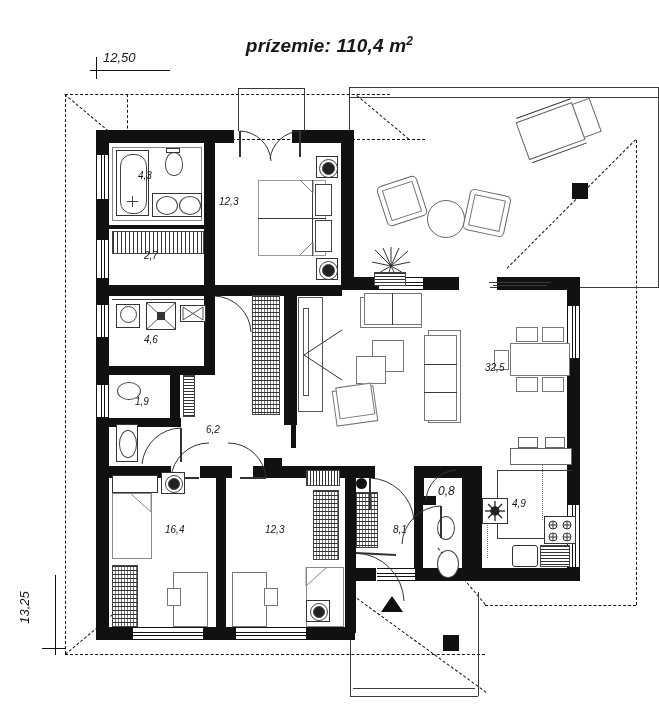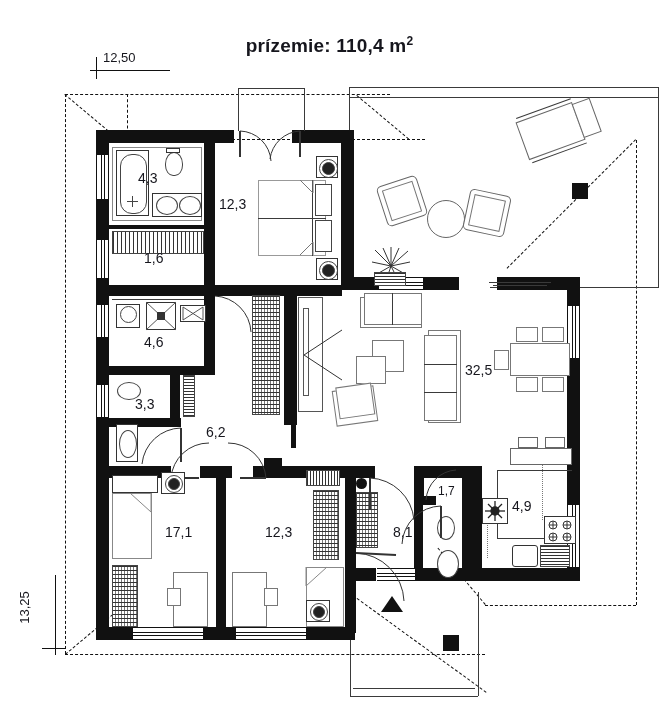--- a/index.html
+++ b/index.html
@@ -2,21 +2,21 @@
 <html><head>
 <meta charset="utf-8">
 <title>Floor plan</title>
 <style>
   html,body{margin:0;padding:0;background:#ffffff;}
   body{
     width:659px;height:726px;overflow:hidden;
     font-family:"Liberation Sans","DejaVu Sans",sans-serif;
     color:#1a1a2e;
   }
-  #root{position:relative;width:585px;height:726px;}
+  #root{position:relative;width:585px;height:726px;font-style:italic;}
 
   
   .title{
     position:absolute;left:0;top:34px;width:659px;text-align:center;
     font-size:19px;font-weight:bold;letter-spacing:.2px;color:#16161d;
   }
   .title sup{font-size:12px;vertical-align:super;}
   .dim-top-label{
     position:absolute;left:103px;top:50px;font-size:13px;color:#16161d;
   }
@@ -46,21 +46,21 @@
   .win-v::before{left:33%;}
   .win-v::after{left:66%;}
   .win-h{position:absolute;background:#fff;box-sizing:border-box;
          border-top:1px solid #111;border-bottom:1px solid #111;}
   .win-h::before,.win-h::after{content:"";position:absolute;left:0;right:0;height:0;border-top:1px solid #111;}
   .win-h::before{top:33%;}
   .win-h::after{top:66%;}
 
   
   .area{
-    position:absolute;font-size:14px;color:#16161d;white-space:nowrap;
+    position:absolute;font-size:10px;color:#16161d;white-space:nowrap;
     font-family:"Liberation Sans","DejaVu Sans",sans-serif;
   }
   .area.sm{font-size:12px;}
 
   
   .hatch-v{
     position:absolute;background:#fff;border:1px solid #444;box-sizing:border-box;
     background-image:repeating-linear-gradient(to bottom,#333 0 1px,transparent 1px 4px),
                      repeating-linear-gradient(to right,transparent 0 2px,#777 2px 3px);
   }
@@ -200,21 +200,21 @@
 
   <div class="oval" style="left:165px;top:152px;width:16px;height:22px;border-radius:50% 50% 45% 45%;"></div>
   <div class="thin2" style="left:166px;top:148px;width:14px;height:5px;"></div>
 
   <div class="thin2" style="left:152px;top:193px;width:50px;height:24px;"></div>
   <div class="oval" style="left:156px;top:196px;width:20px;height:17px;"></div>
   <div class="oval" style="left:179px;top:196px;width:20px;height:17px;"></div>
   <div class="area" style="left:138px;top:170px;">4,3</div>
 
   <div class="hatch-h" style="left:112px;top:231px;width:92px;height:23px;"></div>
-  <div class="area" style="left:144px;top:250px;">1,6</div>
+  <div class="area" style="left:144px;top:250px;">2,7</div>
 
   <div class="thin" style="left:258px;top:180px;width:68px;height:76px;border:1px solid #999;"></div>
   <div class="solid-h" style="left:258px;top:218px;width:68px;"></div>
   <div class="solid-v" style="left:312px;top:180px;height:76px;"></div>
   <div class="thin" style="left:315px;top:184px;width:17px;height:32px;border:1px solid #444;"></div>
   <div class="thin" style="left:315px;top:220px;width:17px;height:32px;border:1px solid #444;"></div>
   <svg style="left:300px;top:180px;width:14px;height:14px;">
     <polyline points="0,0 13,13 13,0" fill="none" stroke="#777" stroke-width="1"></polyline>
   </svg>
   <svg style="left:300px;top:242px;width:14px;height:14px;">
@@ -251,21 +251,21 @@
   </svg>
   <div class="thin2" style="left:180px;top:305px;width:26px;height:17px;"></div>
   <svg style="left:183px;top:307px;width:20px;height:13px;">
     <polygon points="0,0 20,13 20,0 0,13" fill="none" stroke="#555" stroke-width="1"></polygon>
   </svg>
   <div class="area" style="left:144px;top:334px;">4,6</div>
 
   <div class="oval" style="left:117px;top:382px;width:22px;height:16px;"></div>
   <div class="thin2" style="left:116px;top:424px;width:22px;height:38px;"></div>
   <div class="oval" style="left:119px;top:430px;width:16px;height:26px;"></div>
-  <div class="area" style="left:135px;top:396px;">3,3</div>
+  <div class="area" style="left:135px;top:396px;">1,9</div>
 
   <div class="stripes-h" style="left:183px;top:375px;width:12px;height:42px;"></div>
 
   <svg style="left:215px;top:296px;width:40px;height:40px;">
     <path d="M0,0 A38,38 0 0 1 36,36" fill="none" stroke="#333" stroke-width="1" transform="translate(0,0)"></path>
   </svg>
   <svg style="left:140px;top:428px;width:42px;height:40px;">
     <path d="M41,0 A40,40 0 0 0 2,36" fill="none" stroke="#333" stroke-width="1"></path>
     <line x1="41" y1="0" x2="41" y2="34" stroke="#333" stroke-width="2"></line>
   </svg>
@@ -305,21 +305,21 @@
     <div class="thin" style="left:0;top:0;width:42px;height:36px;border:1px solid #777;"></div>
     <div class="thin nofill" style="left:4px;top:-3px;width:36px;height:32px;border:1px solid #777;background:#fff;"></div>
   </div>
 
   <div class="thin" style="left:510px;top:343px;width:60px;height:33px;border:1px solid #777;"></div>
   <div class="thin" style="left:516px;top:327px;width:22px;height:15px;border:1px solid #777;"></div>
   <div class="thin" style="left:542px;top:327px;width:22px;height:15px;border:1px solid #777;"></div>
   <div class="thin" style="left:516px;top:377px;width:22px;height:15px;border:1px solid #777;"></div>
   <div class="thin" style="left:542px;top:377px;width:22px;height:15px;border:1px solid #777;"></div>
   <div class="thin" style="left:494px;top:350px;width:15px;height:20px;border:1px solid #777;"></div>
-  <div class="area" style="left:465px;top:362px;">32,5</div>
+  <div class="area" style="left:485px;top:362px;">32,5</div>
 
   <svg style="left:371px;top:248px;width:40px;height:32px;">
     <g stroke="#333" stroke-width="1" fill="none">
       <line x1="20" y1="18" x2="4" y2="2"></line>
       <line x1="20" y1="18" x2="12" y2="0"></line>
       <line x1="20" y1="18" x2="20" y2="-1"></line>
       <line x1="20" y1="18" x2="28" y2="0"></line>
       <line x1="20" y1="18" x2="37" y2="3"></line>
       <line x1="20" y1="18" x2="1" y2="14"></line>
       <line x1="20" y1="18" x2="39" y2="14"></line>
@@ -354,39 +354,39 @@
   <svg style="left:130px;top:493px;width:22px;height:20px;">
     <polyline points="0,0 21,19 21,0" fill="none" stroke="#888" stroke-width="1"></polyline>
   </svg>
   <div class="thin2" style="left:112px;top:475px;width:46px;height:18px;"></div>
   <div class="thin2" style="left:161px;top:472px;width:24px;height:22px;"></div>
   <div class="circ" style="left:168px;top:478px;width:10px;height:10px;background:#222;"></div>
   <div class="circ" style="left:165px;top:475px;width:16px;height:16px;background:transparent;"></div>
   <div class="hatch-v" style="left:112px;top:565px;width:26px;height:62px;"></div>
   <div class="thin" style="left:173px;top:572px;width:35px;height:55px;border:1px solid #777;"></div>
   <div class="thin" style="left:167px;top:588px;width:14px;height:18px;border:1px solid #777;"></div>
-  <div class="area" style="left:165px;top:524px;">17,1</div>
+  <div class="area" style="left:165px;top:524px;">16,4</div>
 
   <div class="thin" style="left:232px;top:572px;width:35px;height:55px;border:1px solid #777;"></div>
   <div class="thin" style="left:264px;top:588px;width:14px;height:18px;border:1px solid #777;"></div>
   <div class="hatch-v" style="left:313px;top:490px;width:26px;height:70px;"></div>
   <div class="thin" style="left:306px;top:567px;width:38px;height:60px;border:1px solid #888;"></div>
   <svg style="left:306px;top:567px;width:22px;height:20px;">
     <polyline points="21,0 0,19 0,0" fill="none" stroke="#888" stroke-width="1"></polyline>
   </svg>
   <div class="thin2" style="left:306px;top:600px;width:24px;height:22px;"></div>
   <div class="circ" style="left:313px;top:606px;width:10px;height:10px;background:#222;"></div>
   <div class="circ" style="left:310px;top:603px;width:16px;height:16px;background:transparent;"></div>
   <div class="stripes-v" style="left:306px;top:470px;width:34px;height:16px;"></div>
   <div class="area" style="left:265px;top:524px;">12,3</div>
 
   <div class="circ" style="left:356px;top:478px;width:11px;height:11px;background:#111;border:none;"></div>
   <div class="hatch-v" style="left:356px;top:492px;width:22px;height:56px;"></div>
   <div class="area" style="left:393px;top:524px;">8,1</div>
-  <div class="area sm" style="left:438px;top:484px;">1,7</div>
+  <div class="area sm" style="left:438px;top:484px;">0,8</div>
 
   <div class="oval" style="left:437px;top:516px;width:16px;height:22px;"></div>
   <div class="oval" style="left:437px;top:550px;width:20px;height:26px;"></div>
   <svg style="left:400px;top:506px;width:42px;height:42px;">
     <path d="M41,0 A40,40 0 0 0 2,38" fill="none" stroke="#333" stroke-width="1"></path>
     <line x1="41" y1="0" x2="41" y2="32" stroke="#333" stroke-width="2"></line>
   </svg>
   <svg style="left:370px;top:478px;width:48px;height:44px;">
     <path d="M0,0 A46,46 0 0 1 44,42" fill="none" stroke="#333" stroke-width="1"></path>
     <line x1="0" y1="0" x2="0" y2="32" stroke="#333" stroke-width="2"></line>

